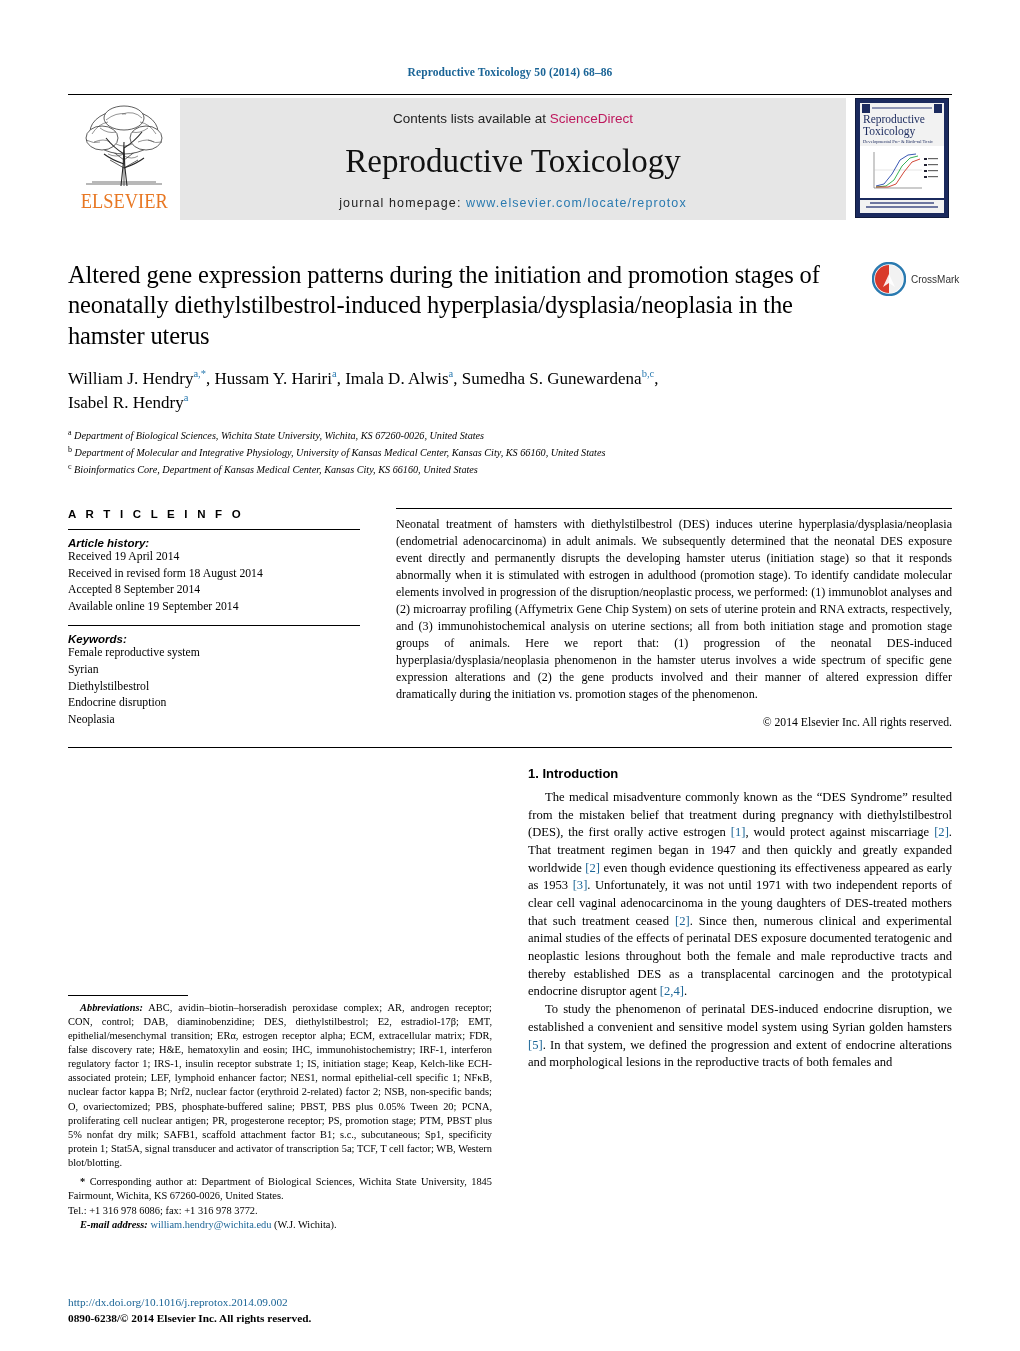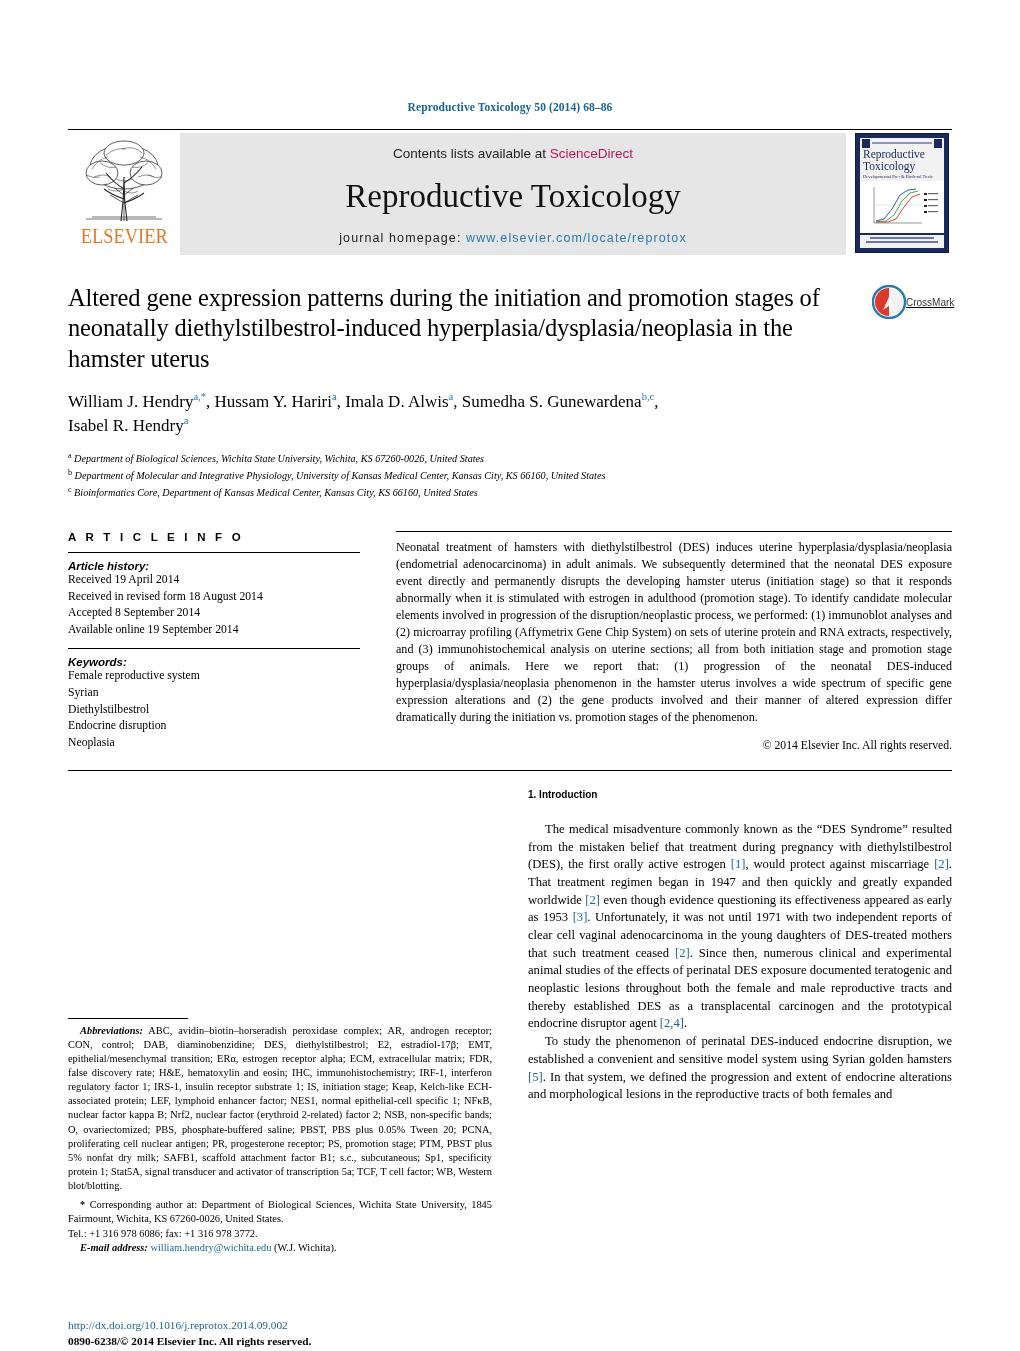--- a/index.html
+++ b/index.html
@@ -25,21 +25,20 @@
 
   
   .running-head {
     text-align: center;
     font-family: "Liberation Serif", serif;
     font-weight: bold;
     font-size: 11.5px;
     color: #1a6496;
     letter-spacing: 0.1px;
     padding-top: 66px;
-    margin-top: 35px;
   }
 
   
   .masthead-rule {
     width: 884px;
     margin: 16px auto 0 auto;
     border-top: 1.6px solid #000;
   }
   .masthead {
     width: 884px;
@@ -172,21 +171,21 @@
     height: 14px;
     margin-top: 2px;
     box-sizing: border-box;
     padding: 2px;
   }
   .cover-foot .fl { height: 2px; background: #6d76a0; margin-bottom: 2px; }
 
   
   .title-area {
     width: 884px;
-    margin: 28px auto 0 auto;
+    margin: 40px auto 0 auto;
     position: relative;
     display: flex;
     align-items: flex-start;
   }
   .title-text-col {
     width: 790px;
     flex: 0 0 790px;
   }
   h1.paper-title {
     font-family: "Liberation Serif", serif;
@@ -195,21 +194,21 @@
     line-height: 1.24;
     margin: 0;
     color: #000;
     letter-spacing: -0.15px;
   }
   .crossmark {
     margin-left: 14px;
     margin-top: 2px;
     display: flex;
     align-items: center;
-    text-decoration: underline;
+    gap: 5px;
   }
   .crossmark-label {
     font-family: "Liberation Sans", sans-serif;
     font-size: 10px;
     color: #333;
   }
   .authors {
     font-family: "Liberation Serif", serif;
     font-size: 17px;
     line-height: 1.42;
@@ -315,23 +314,23 @@
     bottom: 0;
     font-family: "Liberation Serif", serif;
     font-size: 11.3px;
     line-height: 1.42;
   }
   .doi-link { color: #1a6496; }
   .issn-line { font-weight: bold; }
 
   h2.sec-title {
     font-family: "Liberation Sans", sans-serif;
-    font-size: 10px;
+    font-size: 13px;
     font-weight: bold;
-    margin: 0 0 21px 0;
+    margin: 0 0 8px 0;
   }
   .body-text {
     font-family: "Liberation Serif", serif;
     font-size: 12.6px;
     line-height: 1.405;
     text-align: justify;
     margin: 0;
   }
   .body-text p { margin: 0; text-indent: 17px; }
   .cite { color: #1a6496; }

